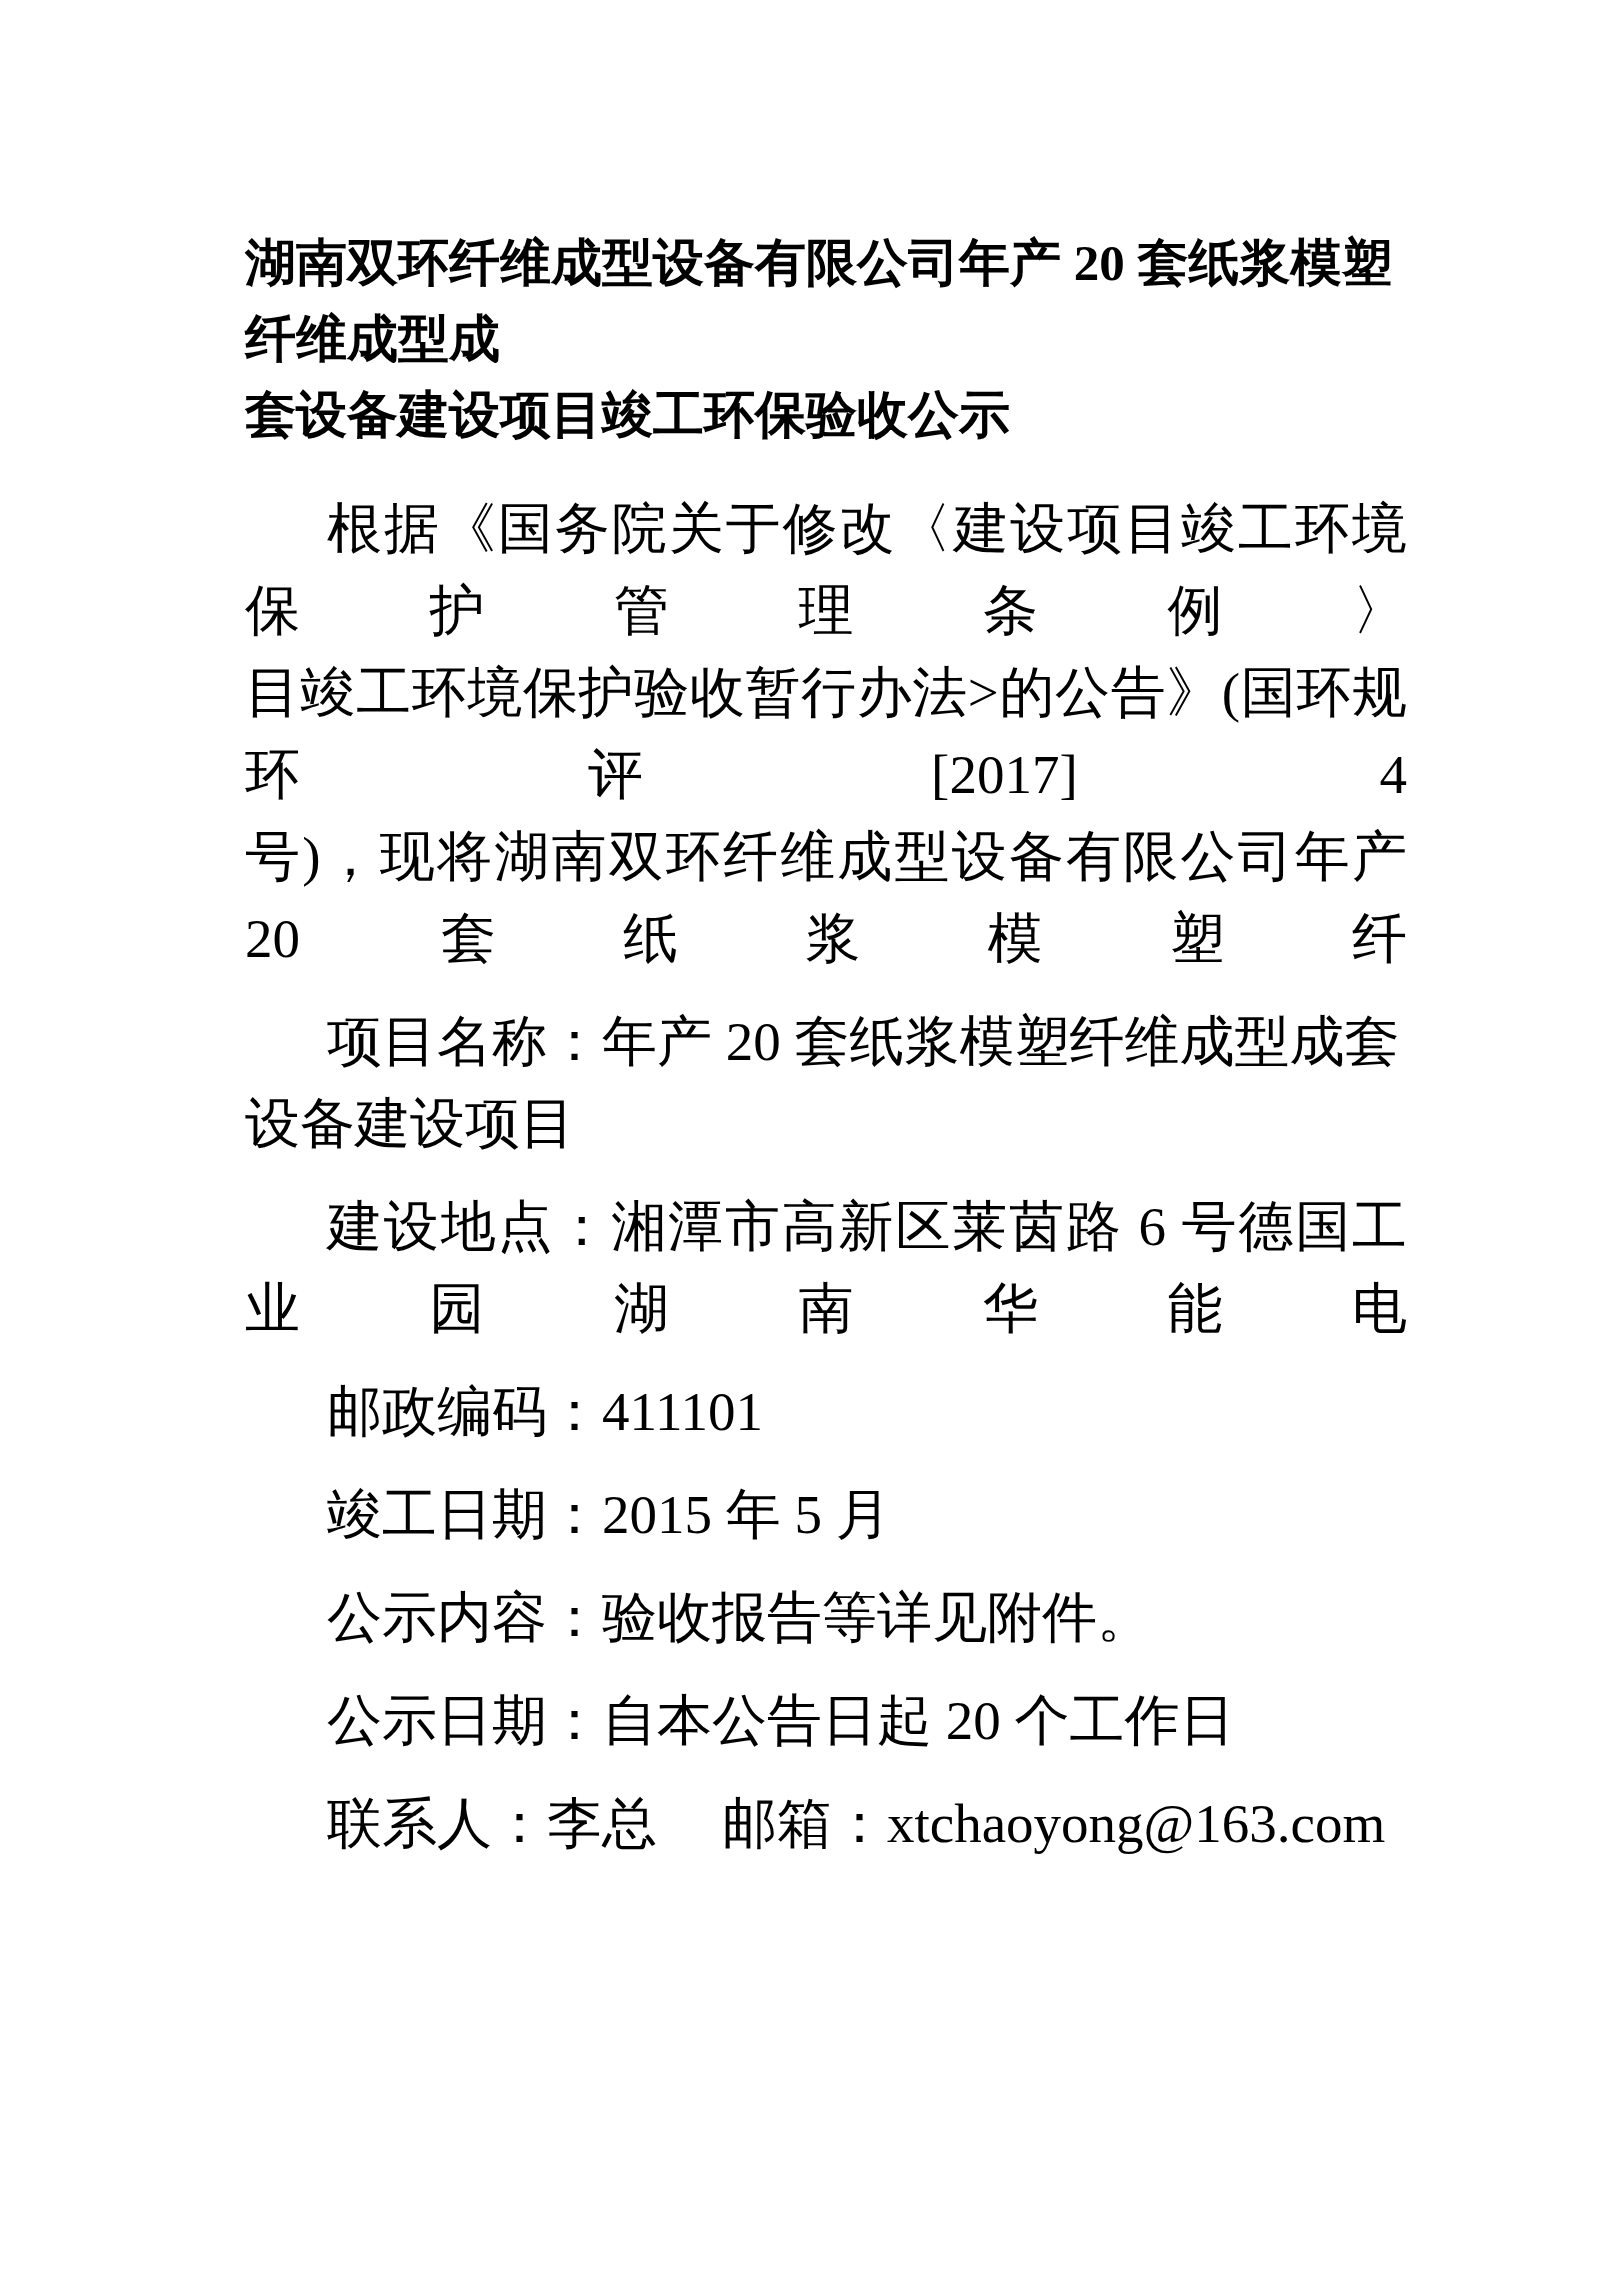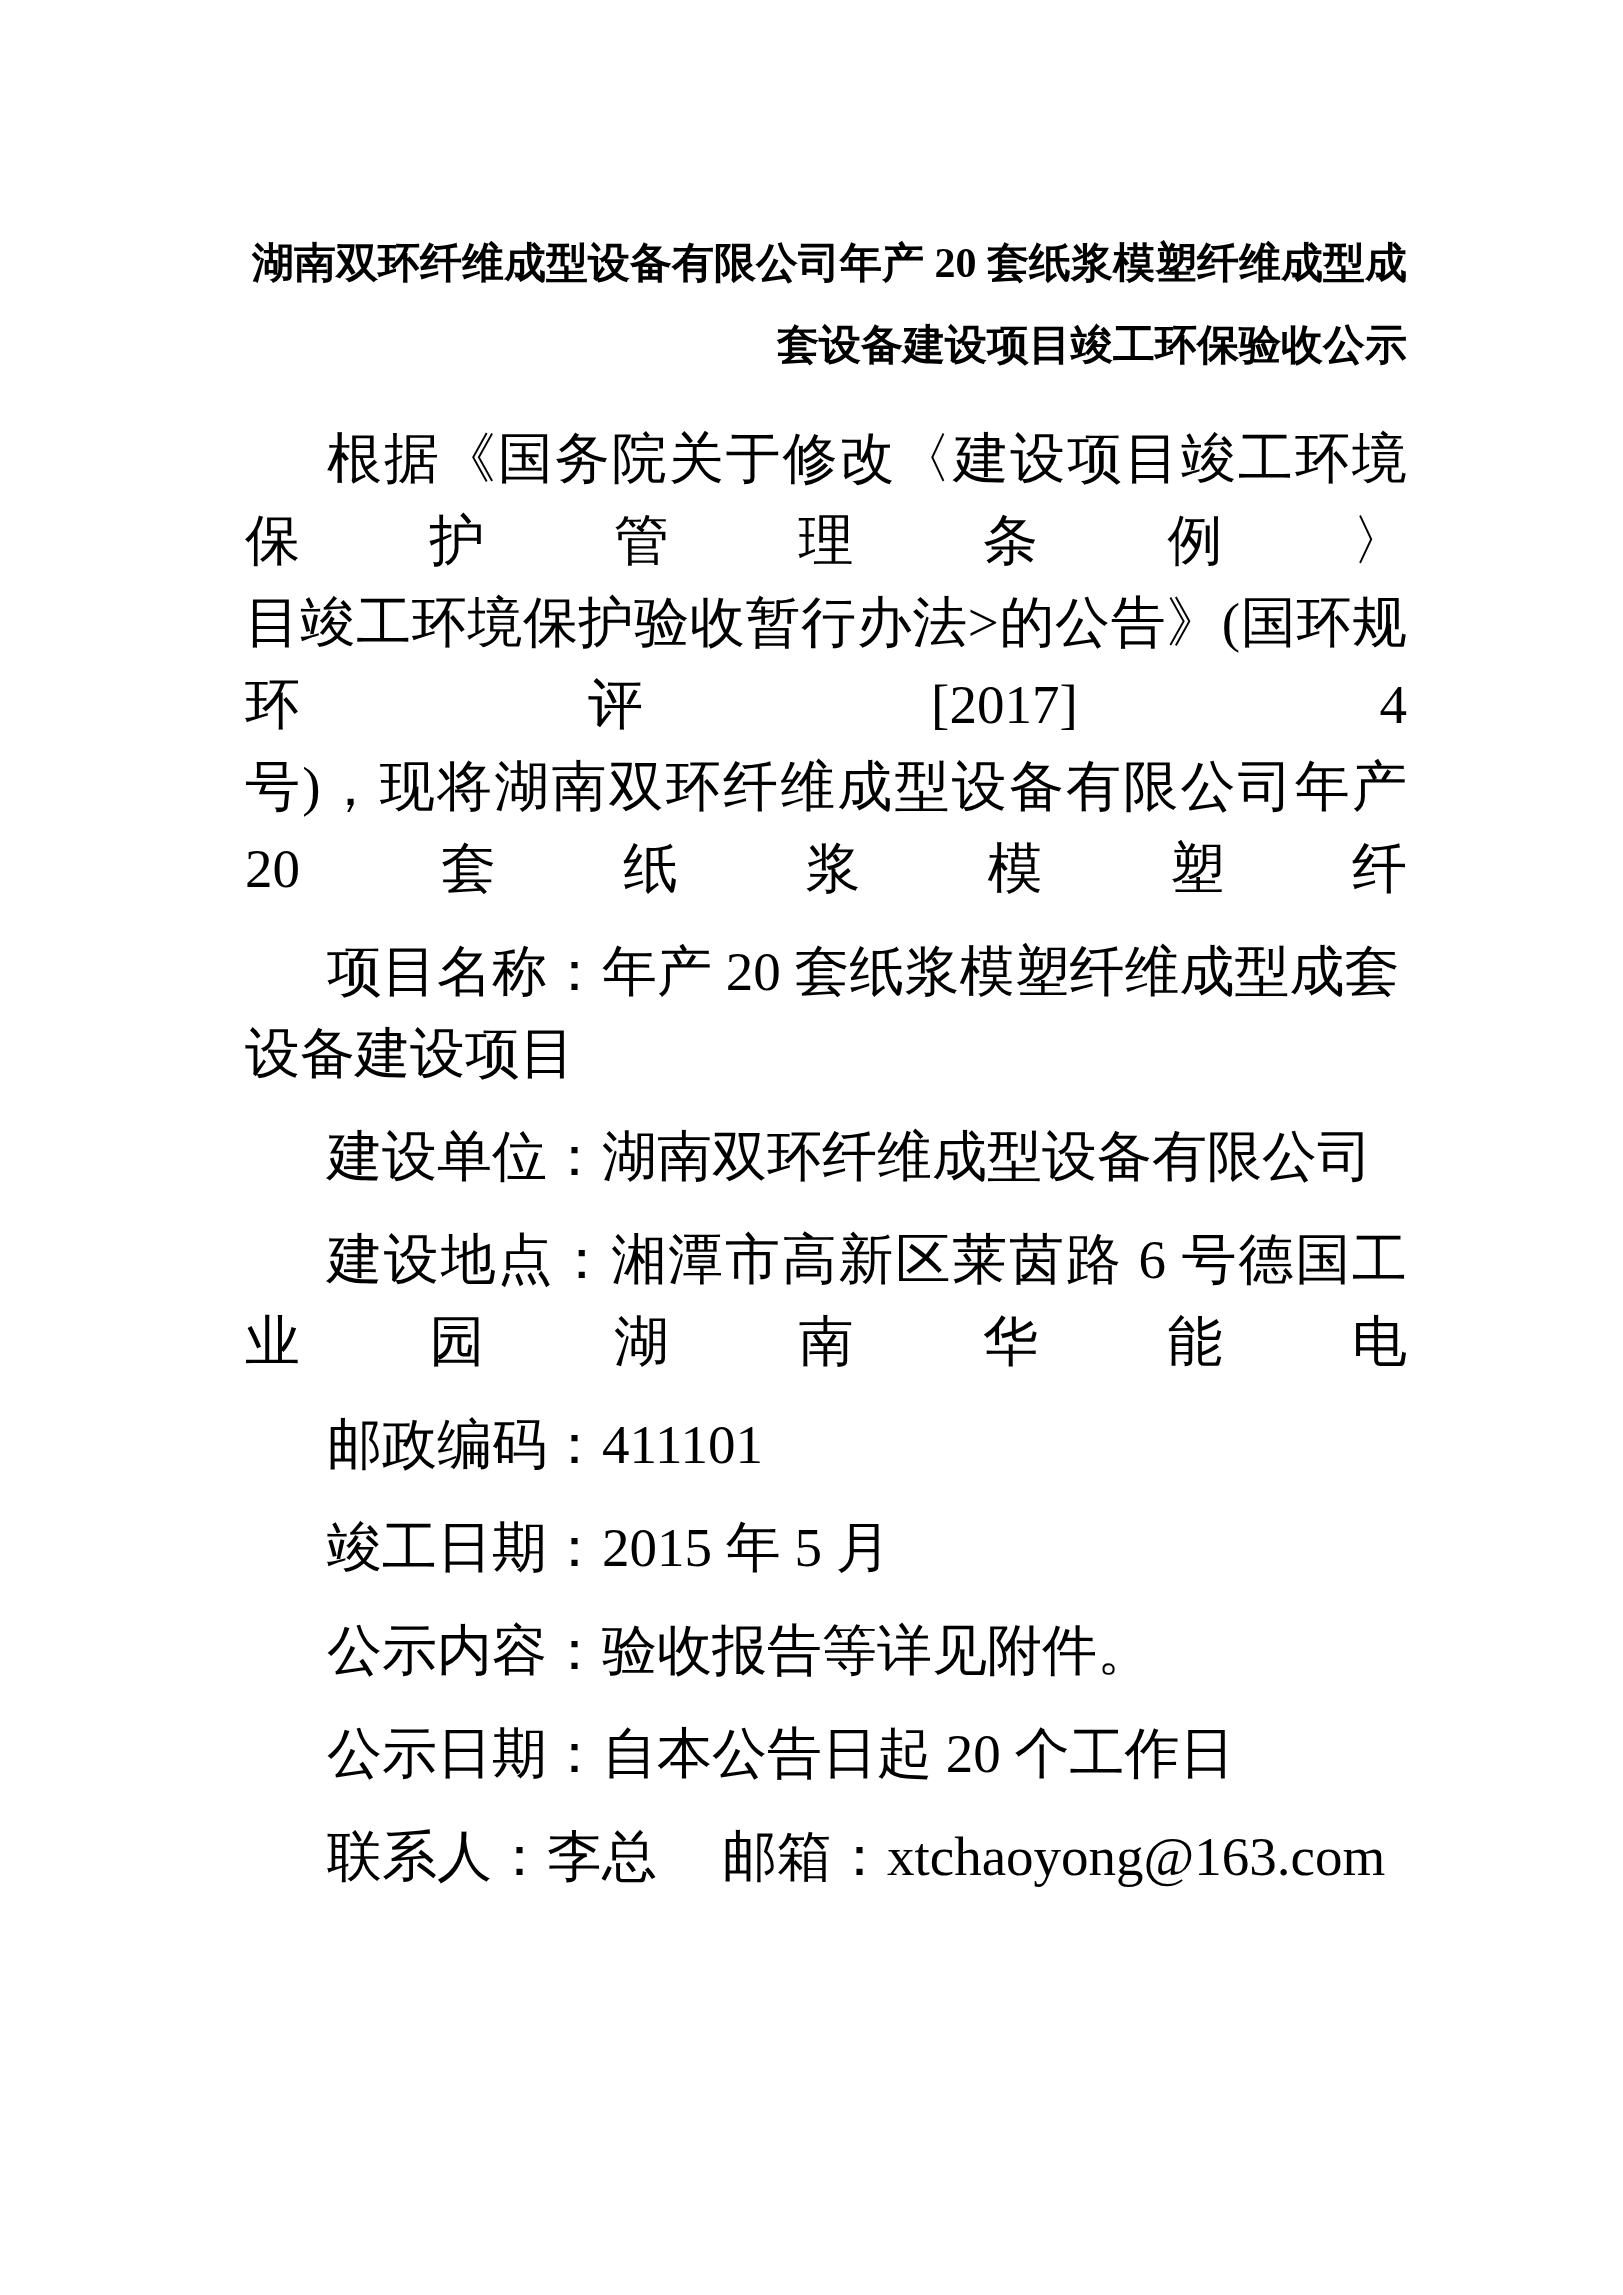--- a/index.html
+++ b/index.html
@@ -16,24 +16,24 @@
       font-family: "Liberation Serif", "DejaVu Serif", serif;
       overflow: hidden;
     }
     .content {
       position: absolute;
       left: 245px;
       top: 225px;
       width: 1162px;
     }
     .doc-title {
-      font-size: 42px;
+      font-size: 51px;
       font-weight: bold;
       line-height: 76px;
-      text-align: right;
+      text-align: left;
     }
     .para {
       font-size: 55px;
       line-height: 82px;
       text-align: left;
     }
     .intro { margin-top: 29px; }
     .item { margin-top: 21px; }
     .line { min-height: 82px; }
     
@@ -59,23 +59,20 @@
     <div class="para intro">
       <div class="line ind jfull">根据《国务院关于修改〈建设项目竣工环境保护管理条例〉</div>
       <div class="line jfull">目竣工环境保护验收暂行办法&gt;的公告》(国环规环评[2017] 4</div>
       <div class="line jfull">号)，现将湖南双环纤维成型设备有限公司年产 20 套纸浆模塑纤</div>
     </div>
 
     <div class="para item">
       <div class="line ind">项目名称：年产 20 套纸浆模塑纤维成型成套设备建设项目</div>
     </div>
 
-    <div class="para item">
-      <div class="line ind">建设单位：湖南双环纤维成型设备有限公司</div>
-    </div>
 
     <div class="para item">
       <div class="line ind jfull">建设地点：湘潭市高新区莱茵路 6 号德国工业园湖南华能电</div>
     </div>
 
     <div class="para item">
       <div class="line ind">邮政编码：411101</div>
     </div>
 
     <div class="para item">

